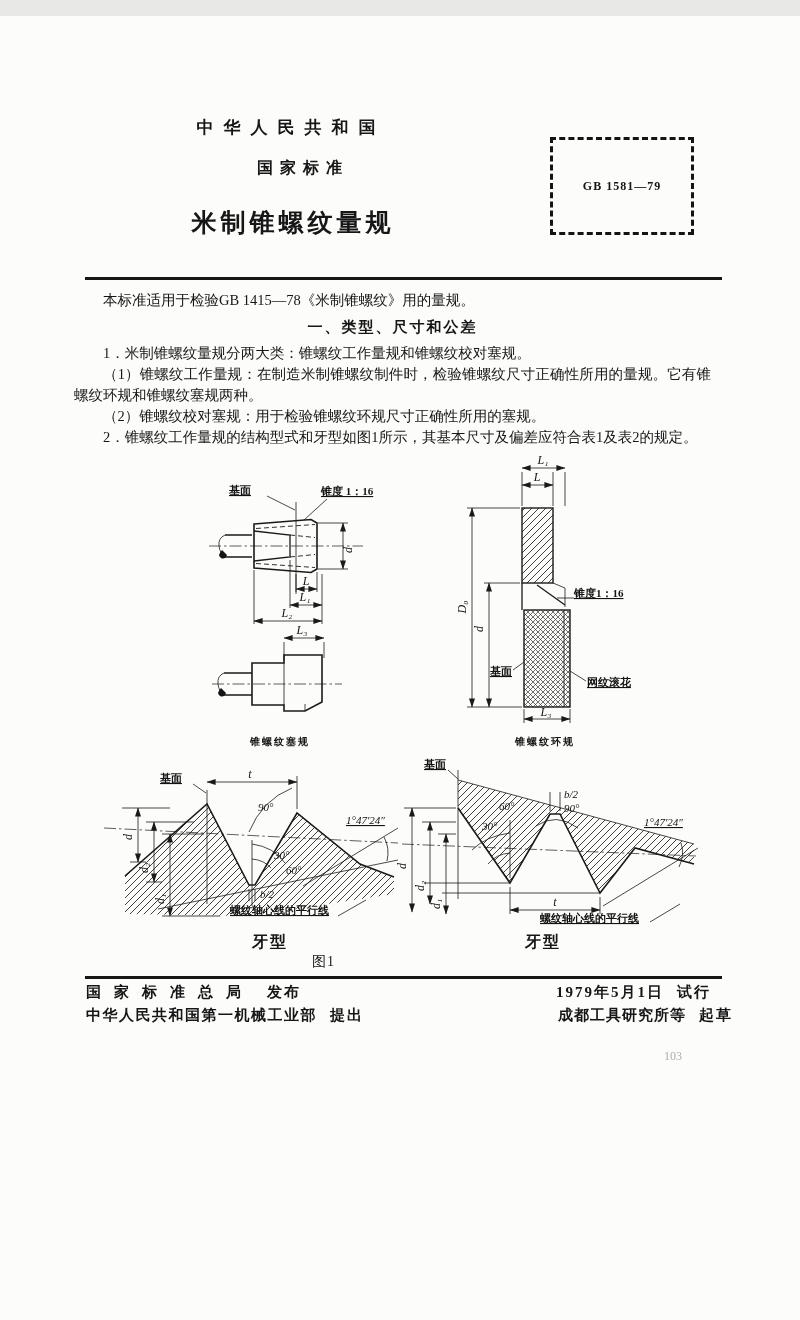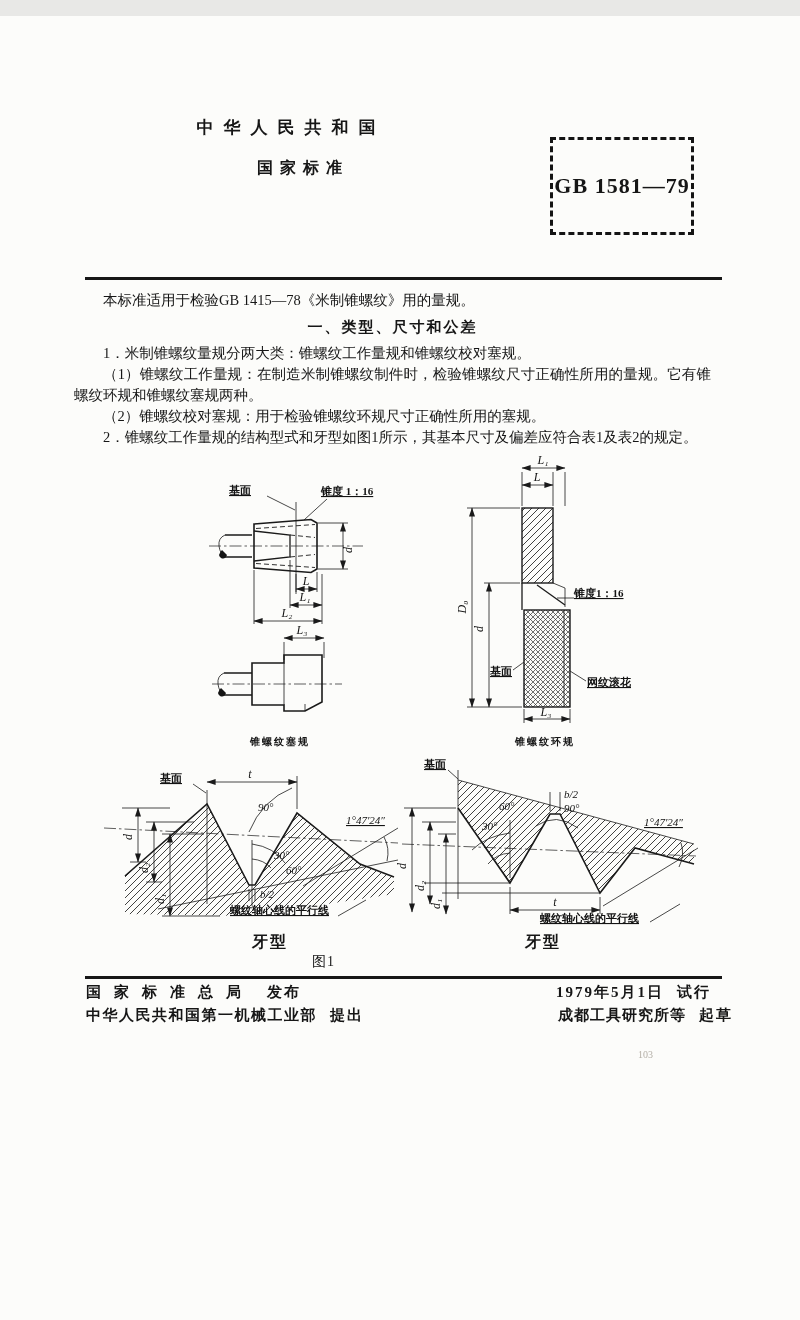--- a/index.html
+++ b/index.html
@@ -12,21 +12,21 @@
   .abs{position:absolute;}
   
   .h-country{left:190px;top:100px;width:202px;text-align:center;
     font-size:17px;font-weight:700;letter-spacing:10px;white-space:nowrap;}
   .h-standard{left:255px;top:142px;width:96px;text-align:center;
     font-size:16px;font-weight:700;letter-spacing:7px;white-space:nowrap;}
   .h-title{left:184px;top:190px;width:218px;text-align:center;
     font-size:25px;font-weight:700;letter-spacing:4px;white-space:nowrap;}
   .gb-box{left:550px;top:121px;width:138px;height:92px;
     border:3px dashed #141414;display:flex;align-items:center;justify-content:center;
-    font-size:22px;font-weight:700;letter-spacing:1px;}
+    font-size:12px;font-weight:700;letter-spacing:1px;}
   .rule{left:85px;width:637px;height:3px;background:#171717;}
   .rule1{top:261px;} .rule2{top:960px;}
   
   .bodytext{left:74px;top:274px;width:637px;font-size:14.5px;line-height:21px;
     text-align:justify;}
   .bodytext p{margin:0;text-indent:2em;}
   .bodytext h3{margin:6px 0 5px 0;text-align:center;font-size:15px;font-weight:700;
     letter-spacing:2px;text-indent:0;}
   
   .figcap{font-size:10px;font-weight:700;letter-spacing:2px;text-align:center;white-space:nowrap;}
@@ -42,21 +42,21 @@
   .cnlbl{font:700 11px "Liberation Serif","DejaVu Serif",serif;}
   .itlbl{font:italic 12px "Liberation Serif","DejaVu Serif",serif;}
   .itsm{font:italic 11px "Liberation Serif","DejaVu Serif",serif;}
   
   .f-pub{left:86px;top:967px;font-size:15px;font-weight:700;white-space:nowrap;}
   .f-pub .sp{letter-spacing:13px;font-family:Liberation Mono, monospace;}
   .f-prop{left:86px;top:990px;font-size:15px;font-weight:700;letter-spacing:1.5px;white-space:nowrap;}
   .f-date{left:556px;top:967px;font-size:15px;font-weight:700;letter-spacing:2px;white-space:nowrap;}
   .f-draft{left:558px;top:990px;font-size:15px;font-weight:700;letter-spacing:1px;white-space:nowrap;}
   .f-act{margin-left:13px;letter-spacing:2px;}
-  .pageno{left:638px;top:1033px;width:44px;text-align:left;font-size:10px;color:#b3aea6;}
+  .pageno{left:638px;top:1033px;width:44px;text-align:right;font-size:12px;color:#b3aea6;}
 </style>
 </head>
 <body>
 
 <div id="page">
 
   <svg width="0" height="0" class="abs" style="left:0;top:0" aria-hidden="true">
     <defs>
       <marker id="ae" markerWidth="10" markerHeight="8" refX="8.6" refY="4" orient="auto" markerUnits="userSpaceOnUse">
         <path d="M0,1 L9,4 L0,7 Z" fill="#1a1a1a"></path>
@@ -71,20 +71,21 @@
         <path d="M0,5 L5,0 M0,0 L5,5" stroke="#262626" stroke-width="0.65" fill="none"></path>
       </pattern>
     </defs>
   </svg>
 
   <div class="abs h-country">中华人民共和国</div>
   <div class="abs h-standard">国家标准</div>
   <div class="abs gb-box">
     <span>GB 1581—79</span>
   </div>
+  <div class="abs h-title">米制锥螺纹量规</div>
   <div class="abs rule rule1"></div>
 
   <div class="abs bodytext">
     <p>本标准适用于检验GB 1415—78《米制锥螺纹》用的量规。</p>
     <h3>一、类型、尺寸和公差</h3>
     <p>1．米制锥螺纹量规分两大类：锥螺纹工作量规和锥螺纹校对塞规。</p>
     <p>（1）锥螺纹工作量规：在制造米制锥螺纹制件时，检验锥螺纹尺寸正确性所用的量规。它有锥螺纹环规和锥螺纹塞规两种。</p>
     <p>（2）锥螺纹校对塞规：用于检验锥螺纹环规尺寸正确性所用的塞规。</p>
     <p>2．锥螺纹工作量规的结构型式和牙型如图1所示，其基本尺寸及偏差应符合表1及表2的规定。</p>
   </div>

